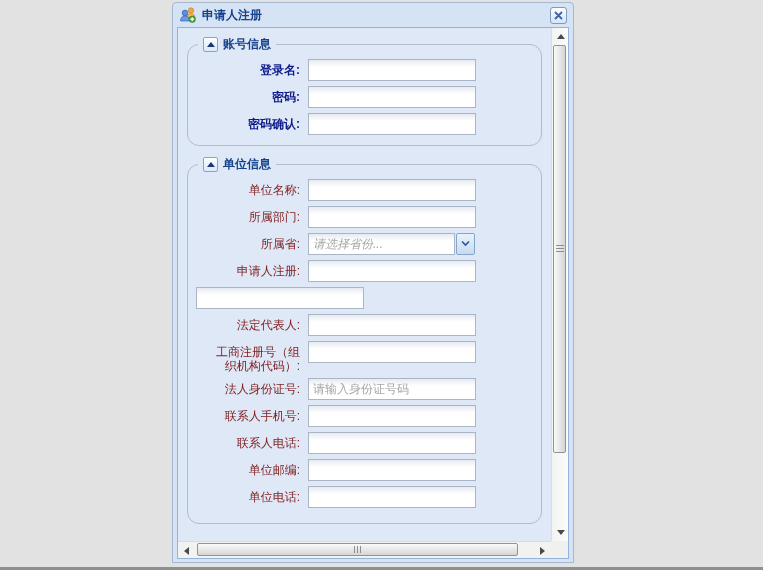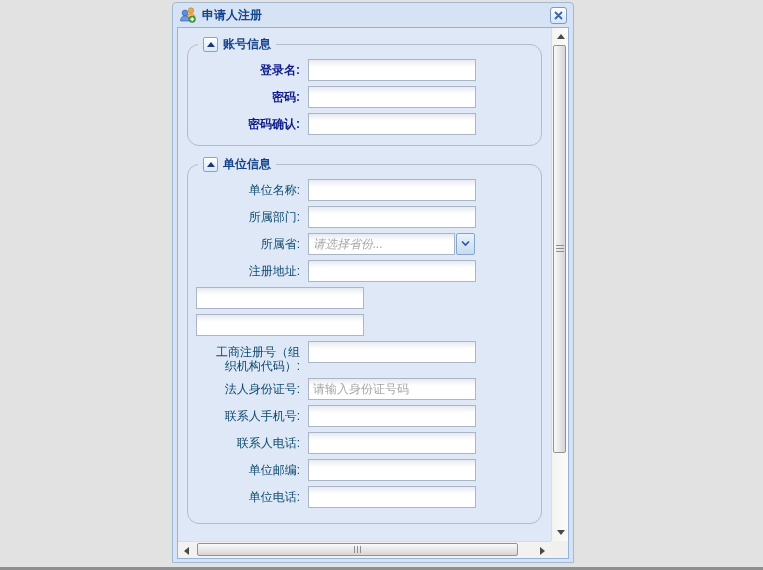--- a/index.html
+++ b/index.html
@@ -38,21 +38,21 @@
   
   .fs{position:relative;margin:16px 9px 0;border:1px solid #b6bac9;border-radius:12px;padding:14px 6px 10px;}
   .fs-legend{position:absolute;top:-9px;left:10px;background:#dfe8f6;padding:0 5px;display:flex;align-items:center;gap:5px;}
   .fs-toggle{width:15px;height:15px;box-sizing:border-box;border:1px solid #86a5cc;border-radius:2px;
              background:linear-gradient(#ffffff,#d9e8fa);display:flex;align-items:center;justify-content:center;cursor:pointer;}
   .tri-up{width:0;height:0;border-left:4px solid transparent;border-right:4px solid transparent;border-bottom:5px solid #173a74;}
   .fs-title{color:#15428b;font-weight:bold;font-size:12px;white-space:nowrap;}
 
   
   .row{display:flex;align-items:flex-start;margin-bottom:5px;padding-left:2px;}
-  .lbl{width:104px;text-align:right;margin-right:8px;font-size:12px;line-height:14px;color:#0c4a6e;padding-top:4px;}
+  .lbl{width:104px;text-align:right;margin-right:8px;font-size:12px;line-height:14px;color:#7f1d1d;padding-top:4px;}
   .sec1 .lbl{font-weight:bold;color:#0d1a8a;}
   .lbl.wrap{width:84px;padding-left:20px;}
   .inp{width:168px;height:22px;box-sizing:border-box;border:1px solid #aab6c6;padding:2px 4px;font-size:12px;color:#222;
        background:linear-gradient(#e6eaf0 0px,#ffffff 7px);outline:none;}
   .inp::placeholder{color:#a6a6a6;}
   .inp.combo{width:147px;font-style:italic;}
   .trigger{width:19px;height:22px;margin-left:1px;box-sizing:border-box;border:1px solid #86a5cc;border-radius:2px;
            background:linear-gradient(#e9f2fc,#c9daf0);display:flex;align-items:center;justify-content:center;cursor:pointer;}
 </style>
 </head>
@@ -130,27 +130,28 @@
             <input class="inp combo" type="text" placeholder="请选择省份..." style="">
             <span class="trigger">
               <span style="display:flex;">
                 <svg width="9" height="6" viewBox="0 0 9 6">
                   <path d="M1.5 1 L4.5 4 L7.5 1" stroke="#2a58a8" stroke-width="1.7" fill="none" stroke-linecap="round"></path>
                 </svg>
               </span>
             </span>
           </div>
           <div class="row">
-            <span class="lbl">注册地址:</span>
-            <input class="inp" type="text" style="">
-          </div>
-          <div class="row">
-            <input class="inp" type="text" style="">
-          </div>
-          <div class="row">
+            <span class="lbl">申请人注册:</span>
+            <input class="inp" type="text" style="">
+          </div>
+          <div class="row">
+            <input class="inp" type="text" style="">
+          </div>
+          <div class="row">
+            <span class="lbl">法定代表人:</span>
             <input class="inp" type="text" style="">
           </div>
           <div class="row">
             <span class="lbl wrap">工商注册号（组织机构代码）:</span>
             <input class="inp" type="text" style="">
           </div>
           <div class="row">
             <span class="lbl">法人身份证号:</span>
             <input class="inp" type="text" placeholder="请输入身份证号码" style="">
           </div>

